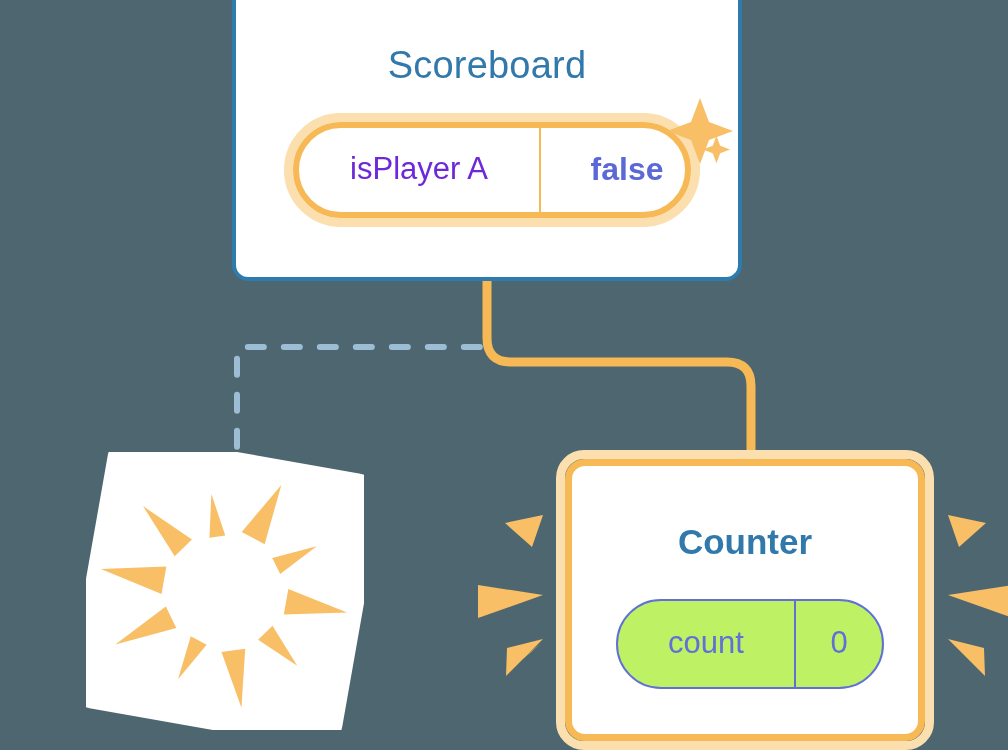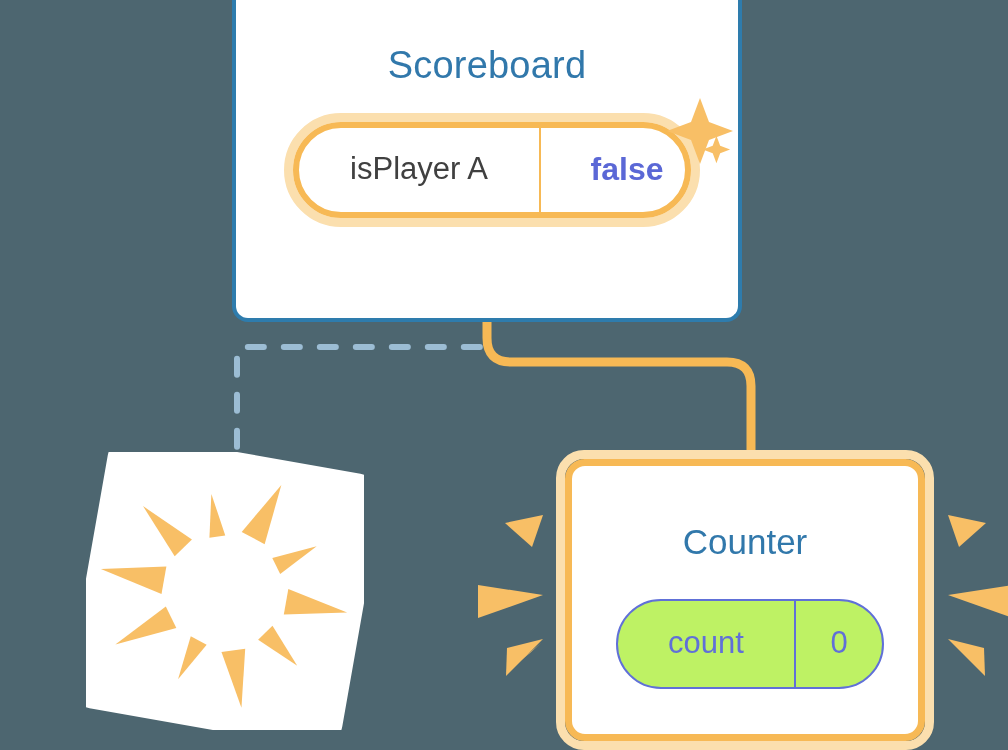--- a/index.html
+++ b/index.html
@@ -8,21 +8,21 @@
     background:#4d6670;
     font-family:"Liberation Sans", sans-serif;
     position:relative;
   }
   .stage{position:absolute;inset:0;}
 
   svg.layer{position:absolute;left:0;top:0;width:1008px;height:750px;overflow:visible;}
 
   
   .scoreboard-card{
-    position:absolute;left:232px;top:0px;width:510px;height:322px;
+    position:absolute;left:232px;top:0px;width:510px;height:281px;
     background:#ffffff;
     border:4px solid #2e7cad;
     border-top:0;
     border-radius:0 0 16px 16px;
     box-sizing:border-box;
   }
   .scoreboard-title{
     position:absolute;left:0;top:44px;width:100%;
     text-align:center;
     font-size:38px;color:#3178ab;font-weight:400;letter-spacing:.2px;
@@ -37,21 +37,21 @@
   .pill-inner{
     position:absolute;left:0;top:0;right:0;bottom:0;
     border:6px solid #f7b955;
     border-radius:52px;
     background:#ffffff;
     box-sizing:border-box;
     display:flex;align-items:stretch;
   }
   .pill-key{
     flex:0 0 240px;display:flex;align-items:center;justify-content:center;
-    font-size:31px;color:#404040;font-weight:400;
+    font-size:31px;color:#6d28d9;font-weight:400;
     border-right:2px solid #f7b955;
     padding-bottom:2px;
   }
   .pill-val{
     flex:1;display:flex;align-items:center;justify-content:center;
     font-size:32px;color:#5b68d6;font-weight:700;
     padding-bottom:2px;
     margin-left:28px;
   }
 
@@ -64,21 +64,21 @@
   }
   .counter-inner{
     position:absolute;inset:0;
     background:#ffffff;
     border:7px solid #f7b955;
     border-radius:20px;
     box-sizing:border-box;
   }
   .counter-title{
     position:absolute;left:0;top:56px;width:100%;
-    text-align:center;font-size:35px;color:#3178ab;font-weight:400;
+    text-align:center;font-size:35px;color:#3178ab;font-weight:700;
   }
   .counter-pill{
     position:absolute;left:44px;top:133px;width:268px;height:90px;
     border:2px solid #6070d8;
     border-radius:46px;
     box-sizing:border-box;
     display:flex;align-items:stretch;
     background:#bef264;
   }
   .counter-pill .k{

